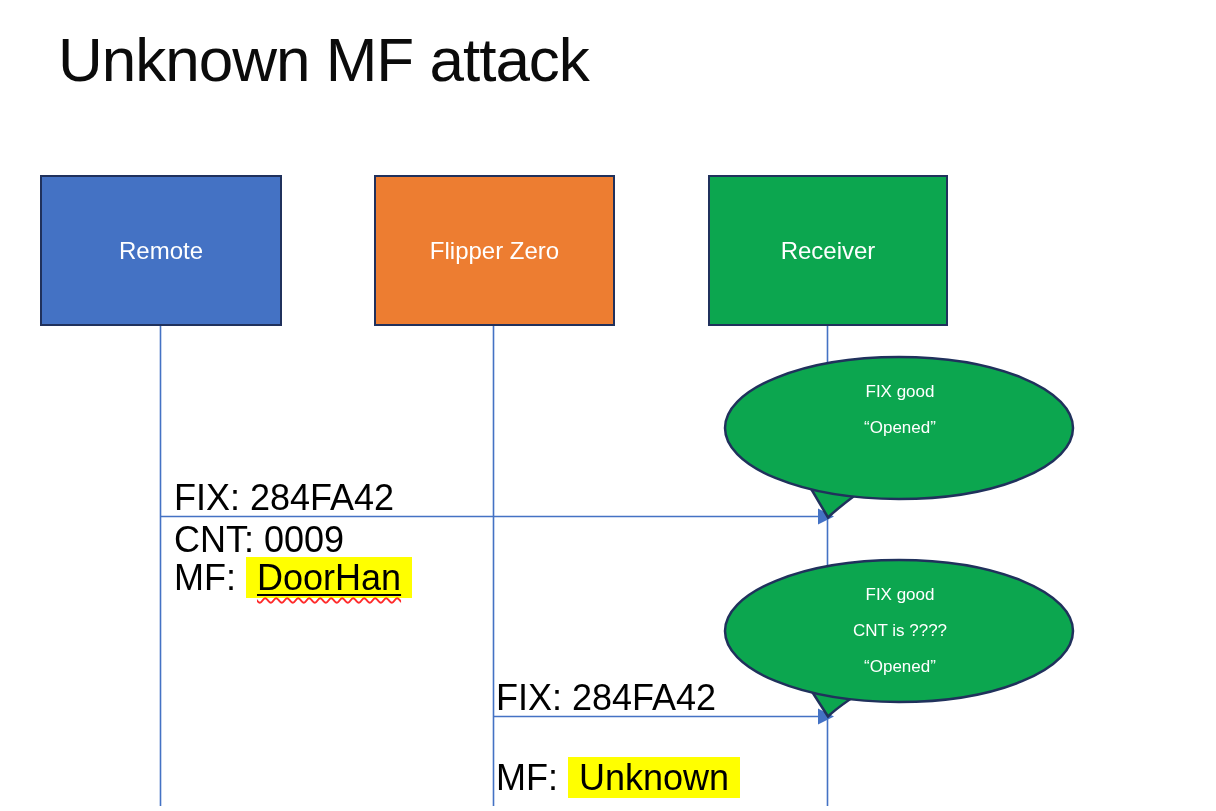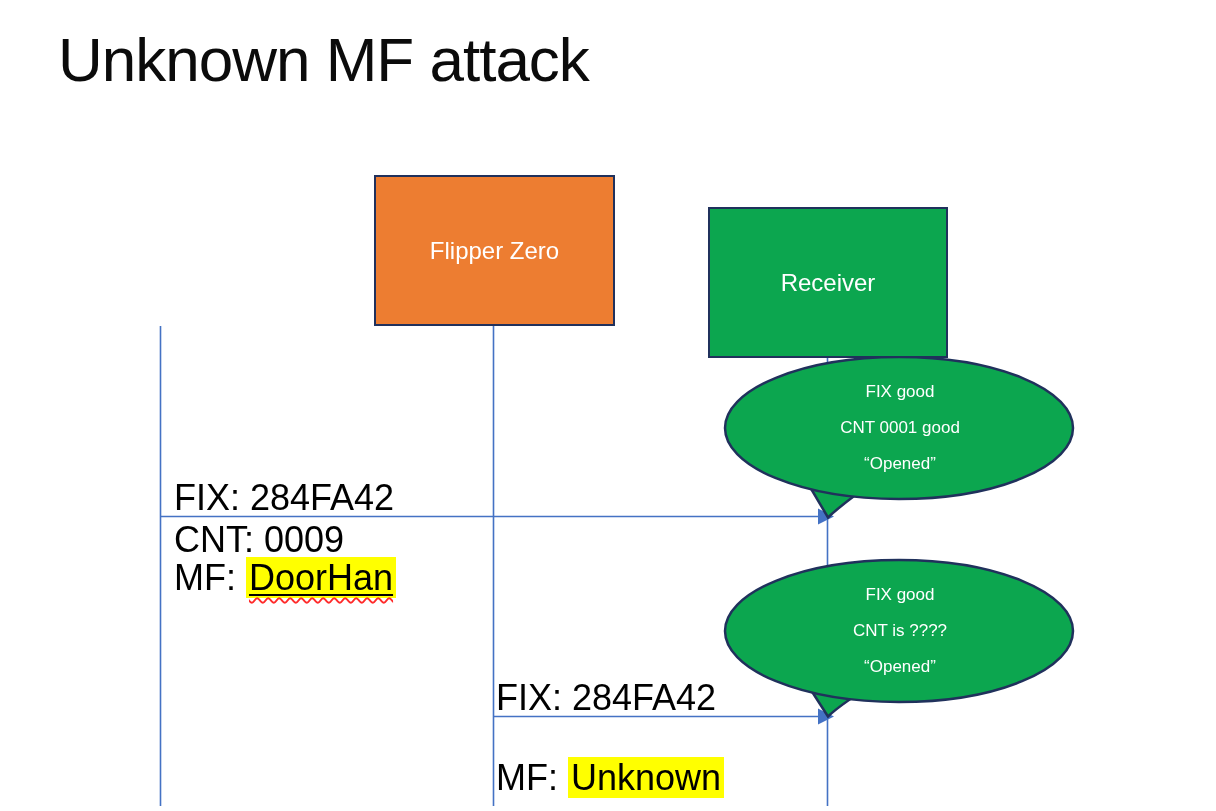--- a/index.html
+++ b/index.html
@@ -17,21 +17,21 @@
   .diagram-svg { position:absolute; left:0; top:0; width:1216px; height:811px; }
 
   .actor {
     position:absolute; top:175px; height:151px;
     border:2.5px solid #20315C;
     display:flex; align-items:center; justify-content:center;
     color:#ffffff; font-size:24px;
   }
   .actor-remote   { left:40px;  width:242px; }
   .actor-flipper  { left:374px; width:241px; }
-  .actor-receiver { left:708px; width:240px;margin-top:32px; }
+  .actor-receiver { left:708px; width:240px; }
 
   .bubble-text {
     position:absolute; width:350px; left:725px;
     text-align:center; color:#ffffff; font-size:17px; line-height:36px;
   }
   .bubble-text-1 { top:374px; }
   .bubble-text-2 { top:577px; }
   .bubble-line { display:block; }
 
   .msg-row {
@@ -39,21 +39,21 @@
   }
   .m1 { left:174px; }
   .m2 { left:496px; }
   .m1.r1 { top:477px; }
   .m1.r2 { top:519px; }
   .m1.r3 { top:557px; }
   .m2.r1 { top:677px; }
   .m2.r2 { top:719px; }
   .m2.r3 { top:757px;text-align:center; }
 
-  .hl { background:#FFFF00; padding:0 3px; }
+  .hl { background:#FFFF00; padding:0 11px; }
   .sq { text-decoration:underline wavy #ff2b2b 1.5px; text-underline-offset:7px; }
   .ul { text-decoration:underline solid #000 1.5px; text-underline-offset:4px; }
 </style>
 </head>
 <body>
 
 <div class="slide">
 
   <h1 class="slide-title">Unknown MF attack</h1>
 
@@ -73,30 +73,32 @@
       <path d="M 800 470 L 828 517.5 Q 842 504 879 478 Z" fill="#0CA64F" stroke="#20315C" stroke-width="2.5"></path>
       <ellipse cx="899" cy="428" rx="174" ry="71" fill="#0CA64F" stroke="#20315C" stroke-width="2.5"></ellipse>
     </g>
 
     <g>
       <path d="M 800 673 L 828 716.5 Q 842 703 879 681 Z" fill="#0CA64F" stroke="#20315C" stroke-width="2.5"></path>
       <ellipse cx="899" cy="631" rx="174" ry="71" fill="#0CA64F" stroke="#20315C" stroke-width="2.5"></ellipse>
     </g>
   </svg>
 
+  <div class="actor actor-remote" style="background-color: rgb(68, 114, 196);">
+    <span>Remote</span>
+  </div>
   <div class="actor actor-flipper" style="background-color: rgb(237, 125, 49);">
     <span>Flipper Zero</span>
   </div>
   <div class="actor actor-receiver" style="background-color: rgb(12, 166, 79);">
     <span>Receiver</span>
   </div>
 
   <div class="bubble-text bubble-text-1">
     <span class="bubble-line">FIX good</span>
-    <span class="bubble-line">CNT 0001 good</span>
     <span class="bubble-line">“Opened”</span>
   </div>
   <div class="bubble-text bubble-text-2">
     <span class="bubble-line">FIX good</span>
     <span class="bubble-line">CNT is ????</span>
     <span class="bubble-line">“Opened”</span>
   </div>
 
   <div class="msg-row m1 r1">FIX: 284FA42</div>
   <div class="msg-row m1 r2">CNT: 0009</div>

